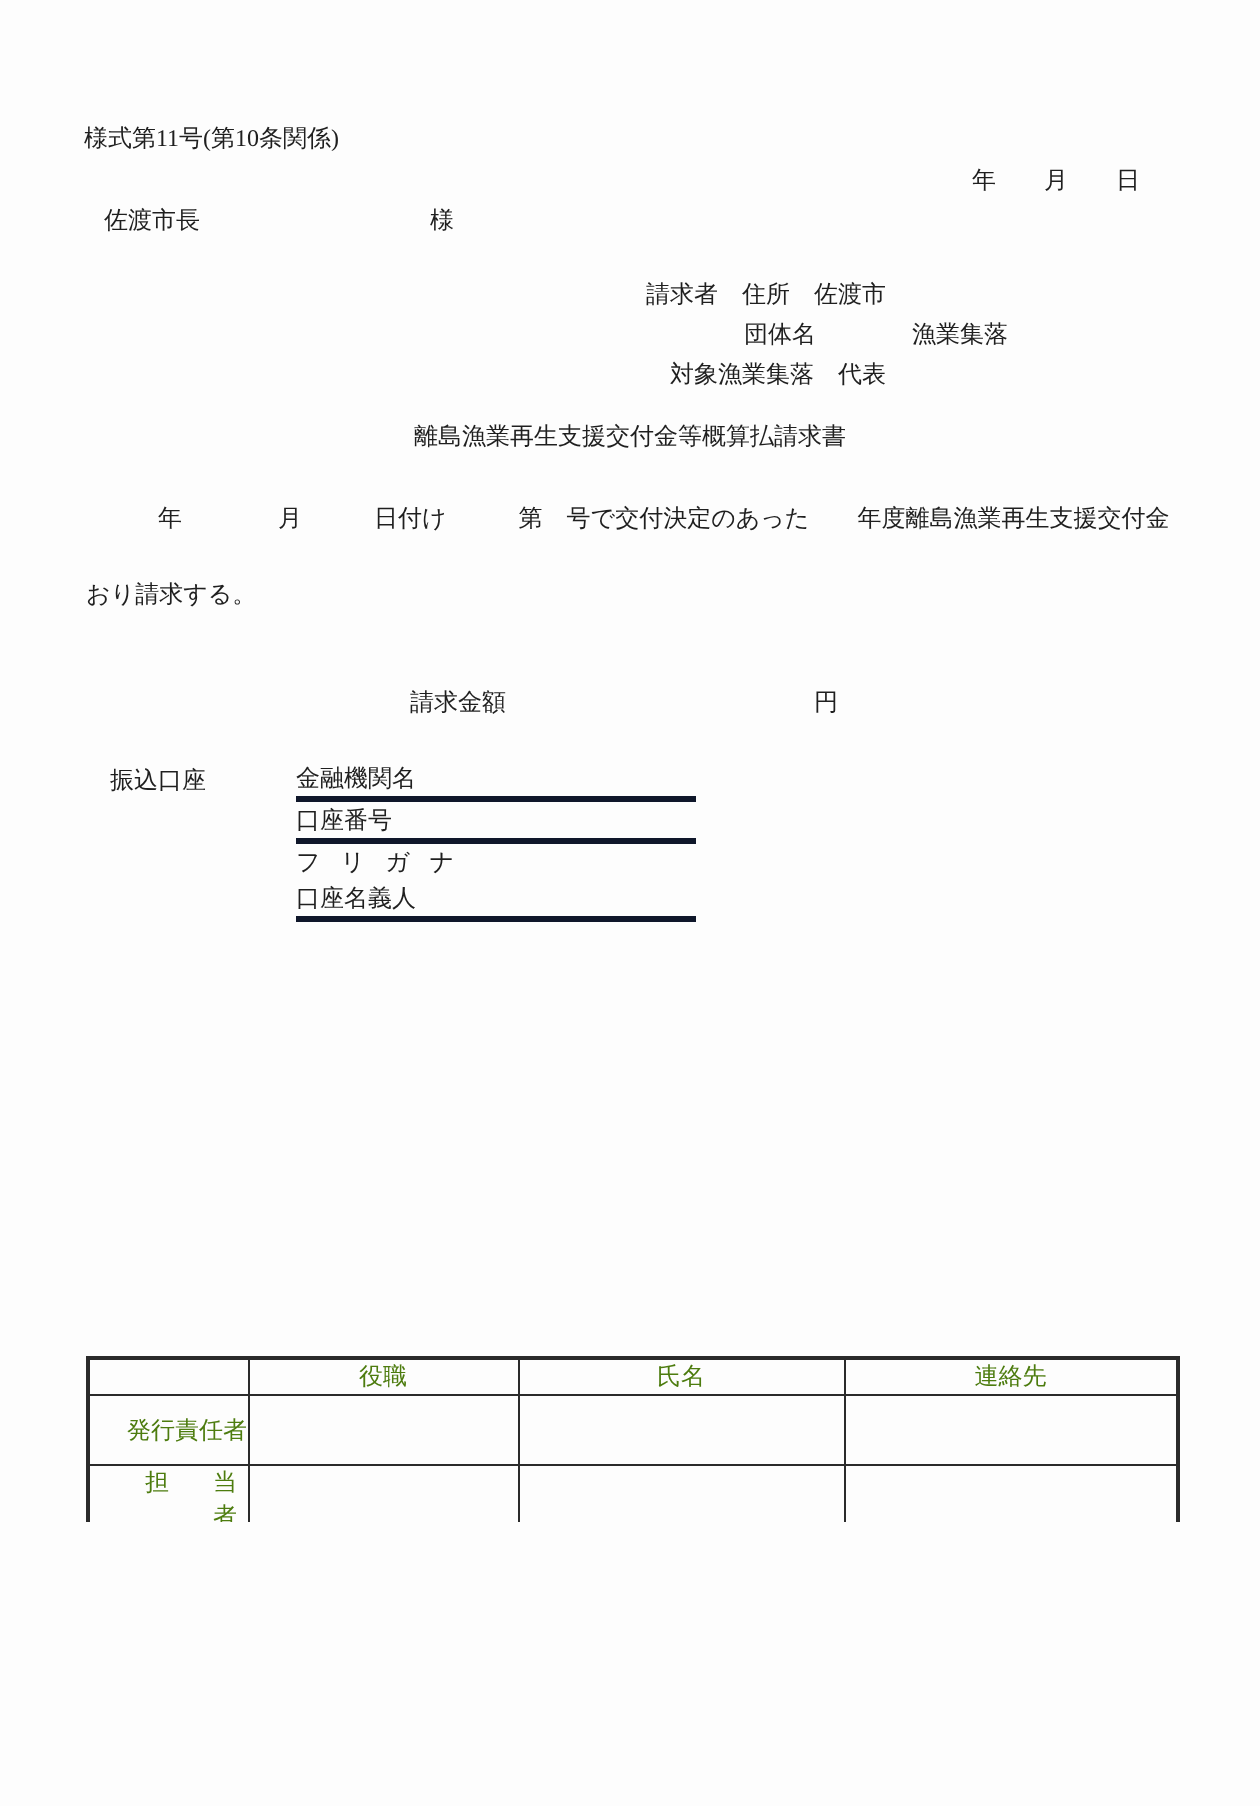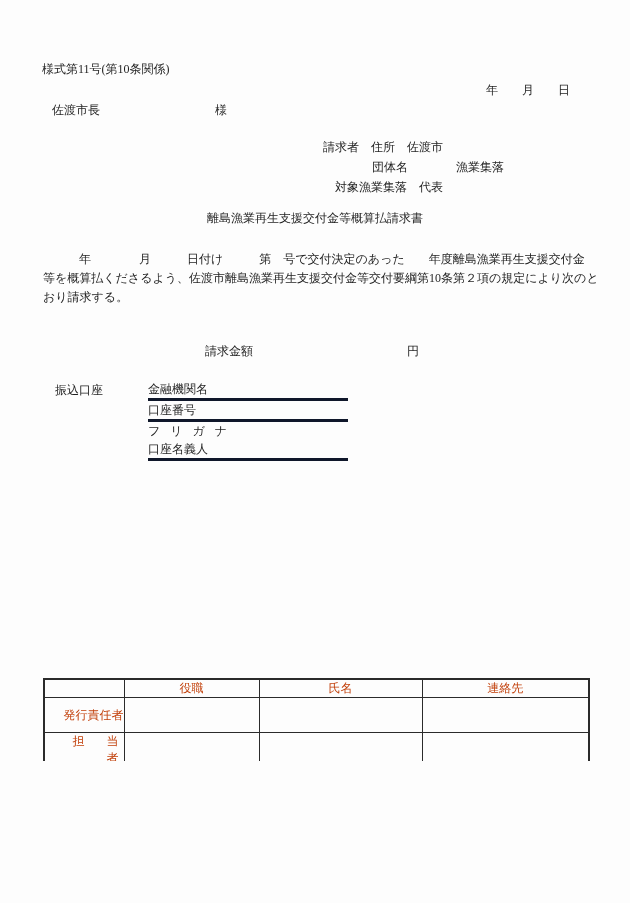--- a/index.html
+++ b/index.html
@@ -34,21 +34,21 @@
   .bank-row.u { border-bottom:3px solid #0f172a; }
   .bank-row.kana { letter-spacing:10px; }
 
   .officials {
     position:absolute; left:43px; top:678px; width:545px;
     border-collapse:collapse; table-layout:fixed;
     border:2px solid #2b2b2b;
   }
   .officials th, .officials td {
     border:1px solid #2b2b2b; font-weight:normal; padding:0;
-    font-size:12px; color:#c2410c;
+    font-size:12px; color:#4d7c0f;
   }
   .officials thead tr { height:17px; }
   .officials tbody tr.r1 { height:35px; }
   .officials tbody tr.r2 { height:33px; }
   .officials thead th { text-align:center; }
   .officials tbody th { text-align:right; padding-left:9px; vertical-align:middle; }
   .officials tbody th.spaced { letter-spacing:5px; }
 </style>
 </head>
 <body>
@@ -62,21 +62,20 @@
   <div class="abs addressee">佐渡市長</div>
   <div class="abs honorific">様</div>
 
   <div class="abs req-1">請求者　住所　佐渡市</div>
   <div class="abs req-2">団体名　　　　漁業集落</div>
   <div class="abs req-3">対象漁業集落　代表</div>
 
   <div class="abs doc-title">離島漁業再生支援交付金等概算払請求書</div>
 
   <div class="abs body-1">　　　年　　　　月　　　日付け　　　第　号で交付決定のあった　　年度離島漁業再生支援交付金</div>
-  <div class="abs body-2">等を概算払くださるよう、佐渡市離島漁業再生支援交付金等交付要綱第10条第２項の規定により次のと</div>
   <div class="abs body-3">おり請求する。</div>
 
   <div class="abs amount-label">請求金額</div>
   <div class="abs amount-unit">円</div>
 
   <div class="abs bank-label">振込口座</div>
   <div class="bank-rows">
     <div class="bank-row u">金融機関名</div>
     <div class="bank-row u">口座番号</div>
     <div class="bank-row kana">フリガナ</div>

